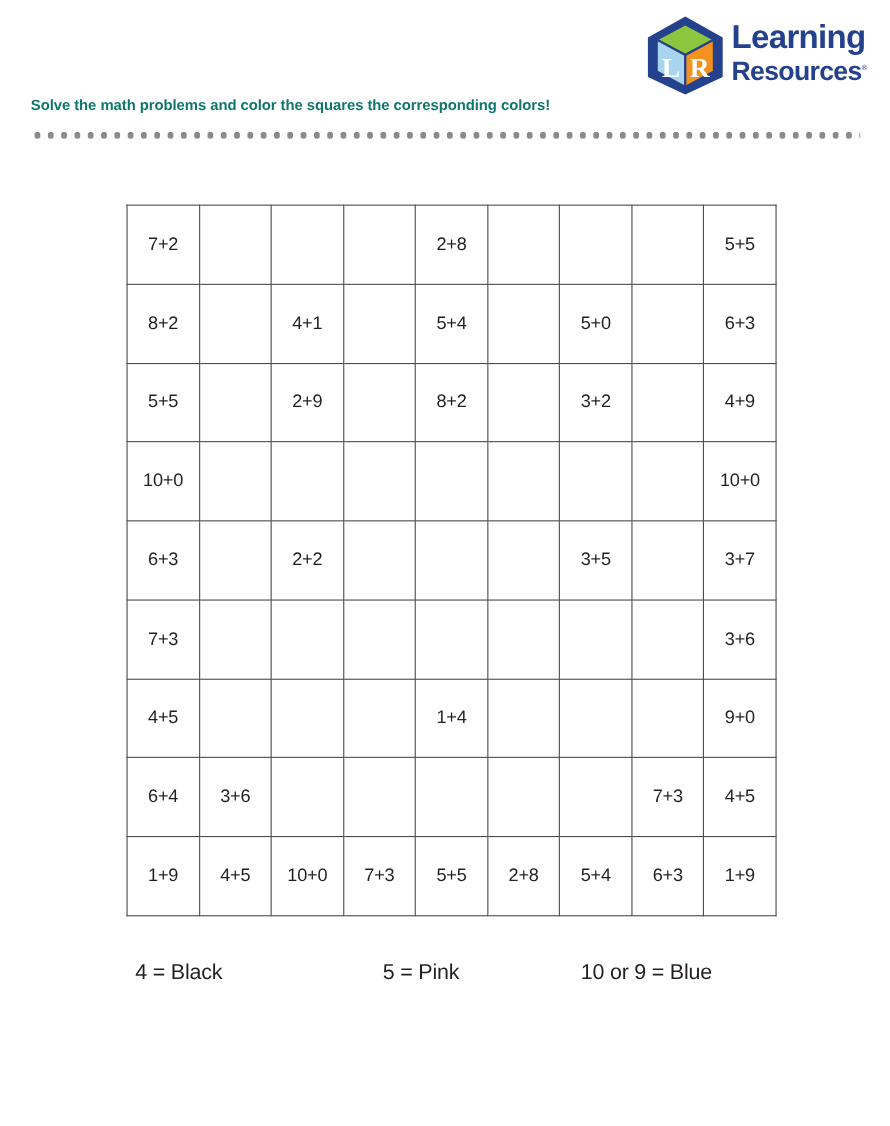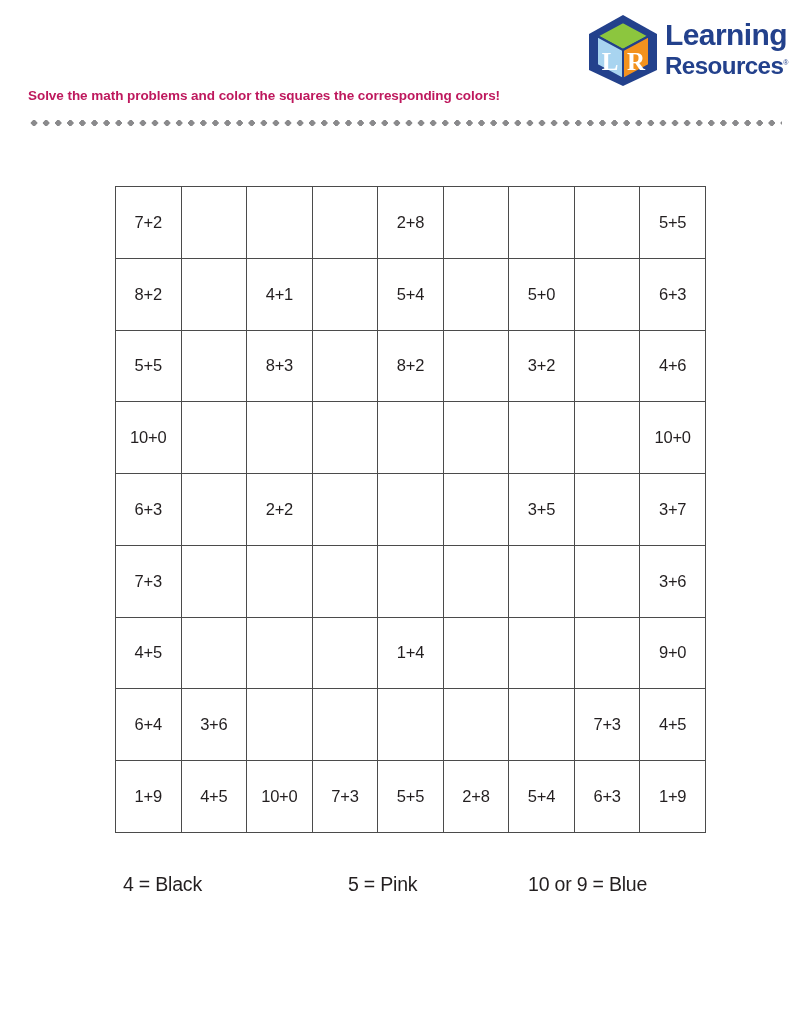--- a/index.html
+++ b/index.html
@@ -35,21 +35,21 @@
     letter-spacing: 0.1px;
     white-space: nowrap;
   }
 
   #page-subtitle {
     position: absolute;
     left: 28px;
     top: 88px;
     font-size: 13.5px;
     font-weight: bold;
-    color: #be185d;
+    color: #0f766e;
     letter-spacing: -0.05px;
     white-space: nowrap;
   }
 
   
   #logo {
     position: absolute;
     left: 585px;
     top: 12px;
     width: 200px;
@@ -200,27 +200,27 @@
           <td></td>
           <td>5+4</td>
           <td></td>
           <td>5+0</td>
           <td></td>
           <td>6+3</td>
         </tr>
         <tr>
           <td>5+5</td>
           <td></td>
-          <td>8+3</td>
+          <td>2+9</td>
           <td></td>
           <td>8+2</td>
           <td></td>
           <td>3+2</td>
           <td></td>
-          <td>4+6</td>
+          <td>4+9</td>
         </tr>
         <tr>
           <td>10+0</td>
           <td></td>
           <td></td>
           <td></td>
           <td></td>
           <td></td>
           <td></td>
           <td></td>

